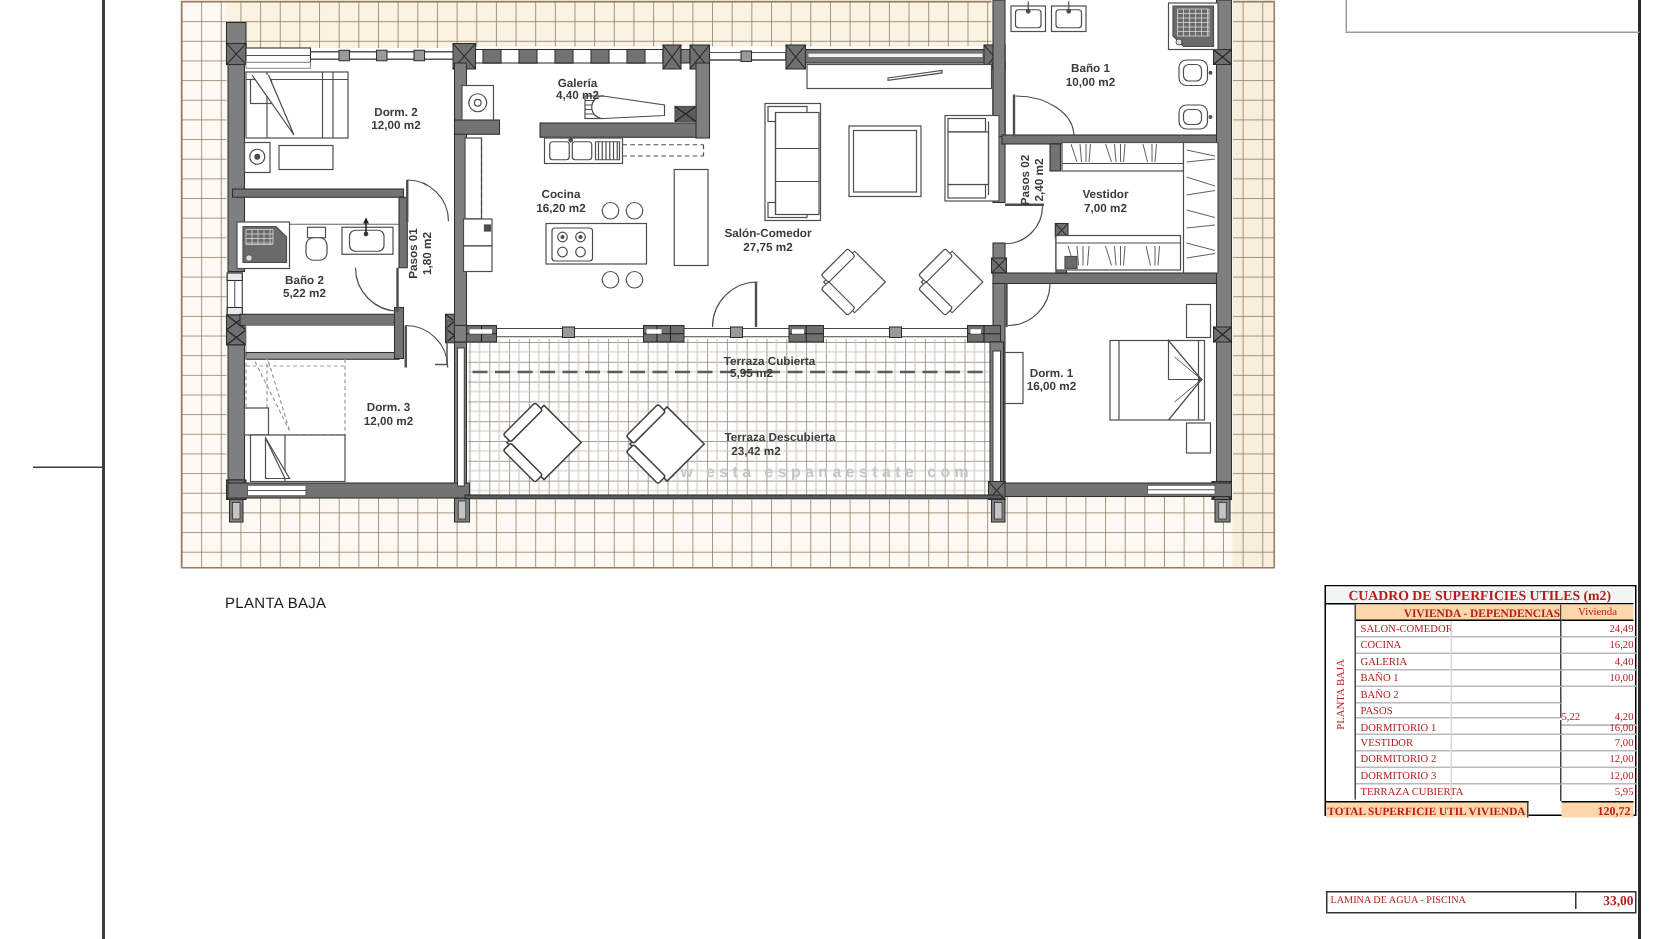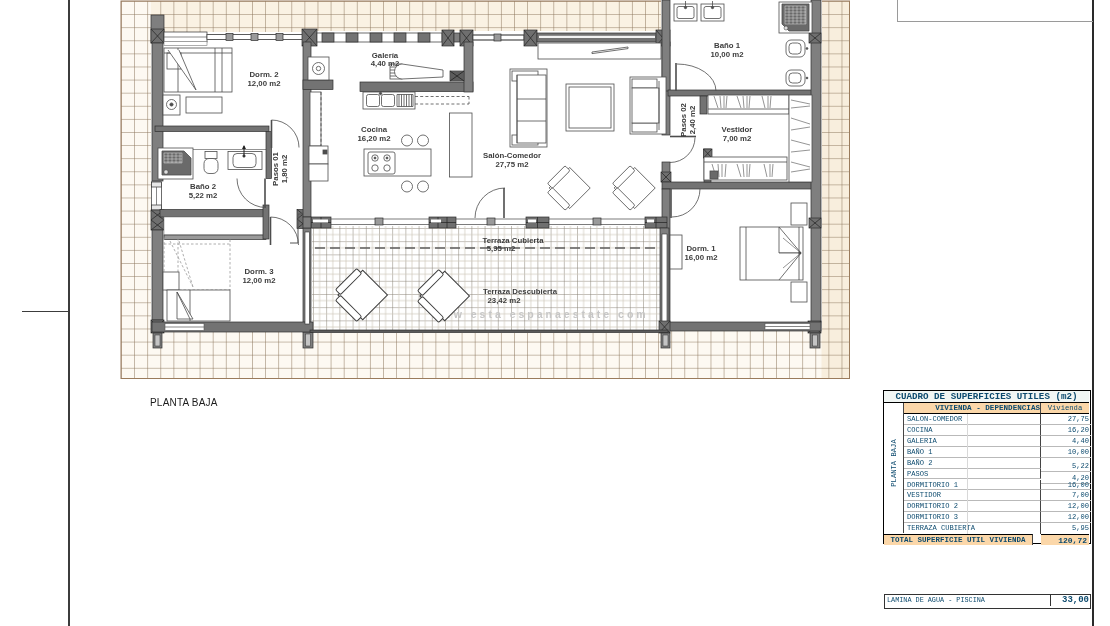--- a/index.html
+++ b/index.html
@@ -1,18 +1,18 @@
 <!DOCTYPE html>
 <html><head>
 <meta charset="utf-8">
 <style>
 html,body{margin:0;padding:0;background:#fff;}
 #page{position:relative;width:1110px;height:626px;overflow:hidden;background:#fff;font-family:"Liberation Sans",sans-serif;}
 #plan{position:absolute;left:0;top:0;}
-.tbl{position:absolute;box-sizing:border-box;font-family:Liberation Mono, monospace;color:#0c4a6e;}
+.tbl{position:absolute;box-sizing:border-box;font-family:Liberation Serif, serif;color:#b91c1c;}
 .cell{position:absolute;box-sizing:border-box;white-space:nowrap;overflow:hidden;}
 </style>
 </head>
 <body>
 <div id="page">
 <svg id="plan" width="1110" height="626" viewBox="0 0 1110 626">
 <defs>
 <pattern id="grid1" width="13.1" height="13.1" patternUnits="userSpaceOnUse" x="121" y="1">
 <path d="M13.1 0H0V13.1" fill="none" stroke="#8a745a" stroke-width="1"></path>
 </pattern>
@@ -507,33 +507,33 @@
 
 <div class="cell" style="left:0;top:0;width:205px;height:12px;background:#f1f6f4;border-bottom:1.2px solid #000;font-size:9.2px;font-weight:bold;text-align:center;line-height:12px;">CUADRO DE SUPERFICIES UTILES (m2)</div>
 
 <div class="cell" style="left:20px;top:12px;width:137px;height:11px;background:#fbd7a9;border-bottom:1px solid #000;border-right:0.8px solid #444;font-size:7.6px;font-weight:bold;line-height:11px;padding-left:3px;text-align:right;">VIVIENDA - DEPENDENCIAS</div>
 <div class="cell" style="left:157px;top:12px;width:48px;height:11px;background:#fbd7a9;border-bottom:1px solid #000;font-size:7.2px;text-align:center;line-height:11px;">Vivienda</div>
 
 <div class="cell" style="left:0;top:12px;width:20px;height:130px;border-right:0.8px solid #444;"></div>
 <div class="cell" style="left:-48px;top:66px;width:120px;height:12px;font-size:7.2px;text-align:center;transform:rotate(-90deg);">PLANTA BAJA</div>
 
 <div class="cell" style="left:20px;top:23.0px;width:137px;height:10.91px;font-size:7.1px;line-height:10.91px;padding-left:3px;border-bottom:0.5px solid #b9b9b9;border-right:0.8px solid #444;">SALON-COMEDOR</div>
-<div class="cell" style="left:157px;top:23.0px;width:50px;height:10.91px;font-size:7.1px;line-height:10.91px;text-align:right;padding-right:2px;border-bottom:0.5px solid #b9b9b9;">27,75</div>
+<div class="cell" style="left:157px;top:23.0px;width:50px;height:10.91px;font-size:7.1px;line-height:10.91px;text-align:right;padding-right:2px;border-bottom:0.5px solid #b9b9b9;">24,49</div>
 
 <div class="cell" style="left:20px;top:33.9px;width:137px;height:10.91px;font-size:7.1px;line-height:10.91px;padding-left:3px;border-bottom:0.5px solid #b9b9b9;border-right:0.8px solid #444;">COCINA</div>
 <div class="cell" style="left:157px;top:33.9px;width:50px;height:10.91px;font-size:7.1px;line-height:10.91px;text-align:right;padding-right:2px;border-bottom:0.5px solid #b9b9b9;">16,20</div>
 
 <div class="cell" style="left:20px;top:44.8px;width:137px;height:10.91px;font-size:7.1px;line-height:10.91px;padding-left:3px;border-bottom:0.5px solid #b9b9b9;border-right:0.8px solid #444;">GALERIA</div>
 <div class="cell" style="left:157px;top:44.8px;width:50px;height:10.91px;font-size:7.1px;line-height:10.91px;text-align:right;padding-right:2px;border-bottom:0.5px solid #b9b9b9;">4,40</div>
 
 <div class="cell" style="left:20px;top:55.7px;width:137px;height:10.91px;font-size:7.1px;line-height:10.91px;padding-left:3px;border-bottom:0.5px solid #b9b9b9;border-right:0.8px solid #444;">BAÑO 1</div>
 <div class="cell" style="left:157px;top:55.7px;width:50px;height:10.91px;font-size:7.1px;line-height:10.91px;text-align:right;padding-right:2px;border-bottom:0.5px solid #b9b9b9;">10,00</div>
 
 <div class="cell" style="left:20px;top:66.6px;width:137px;height:10.91px;font-size:7.1px;line-height:10.91px;padding-left:3px;border-bottom:0.5px solid #b9b9b9;border-right:0.8px solid #444;">BAÑO 2</div>
-<div class="cell" style="left:157px;top:70px;width:50px;height:10.91px;font-size:7.1px;line-height:10.91px;text-align:right;padding-right:2px;border-bottom:0.5px solid #b9b9b9;">5,22</div>
+<div class="cell" style="left:157px;top:82px;width:50px;height:10.91px;font-size:7.1px;line-height:10.91px;text-align:left;padding-right:2px;border-bottom:0.5px solid #b9b9b9;">5,22</div>
 
 <div class="cell" style="left:20px;top:77.5px;width:137px;height:10.91px;font-size:7.1px;line-height:10.91px;padding-left:3px;border-bottom:0.5px solid #b9b9b9;border-right:0.8px solid #444;">PASOS</div>
 <div class="cell" style="left:157px;top:82px;width:50px;height:10.91px;font-size:7.1px;line-height:10.91px;text-align:right;padding-right:2px;border-bottom:0.5px solid #b9b9b9;">4,20</div>
 
 <div class="cell" style="left:20px;top:88.5px;width:137px;height:10.91px;font-size:7.1px;line-height:10.91px;padding-left:3px;border-bottom:0.5px solid #b9b9b9;border-right:0.8px solid #444;">DORMITORIO 1</div>
 <div class="cell" style="left:157px;top:88.5px;width:50px;height:10.91px;font-size:7.1px;line-height:10.91px;text-align:right;padding-right:2px;border-bottom:0.5px solid #b9b9b9;">16,00</div>
 
 <div class="cell" style="left:20px;top:99.4px;width:137px;height:10.91px;font-size:7.1px;line-height:10.91px;padding-left:3px;border-bottom:0.5px solid #b9b9b9;border-right:0.8px solid #444;">VESTIDOR</div>
 <div class="cell" style="left:157px;top:99.4px;width:50px;height:10.91px;font-size:7.1px;line-height:10.91px;text-align:right;padding-right:2px;border-bottom:0.5px solid #b9b9b9;">7,00</div>
 
@@ -541,21 +541,21 @@
 <div class="cell" style="left:157px;top:110.3px;width:50px;height:10.91px;font-size:7.1px;line-height:10.91px;text-align:right;padding-right:2px;border-bottom:0.5px solid #b9b9b9;">12,00</div>
 
 <div class="cell" style="left:20px;top:121.2px;width:137px;height:10.91px;font-size:7.1px;line-height:10.91px;padding-left:3px;border-bottom:0.5px solid #b9b9b9;border-right:0.8px solid #444;">DORMITORIO 3</div>
 <div class="cell" style="left:157px;top:121.2px;width:50px;height:10.91px;font-size:7.1px;line-height:10.91px;text-align:right;padding-right:2px;border-bottom:0.5px solid #b9b9b9;">12,00</div>
 
 <div class="cell" style="left:20px;top:132.1px;width:137px;height:10.91px;font-size:7.1px;line-height:10.91px;padding-left:3px;border-right:0.8px solid #444;">TERRAZA CUBIERTA</div>
 <div class="cell" style="left:157px;top:132.1px;width:50px;height:10.91px;font-size:7.1px;line-height:10.91px;text-align:right;padding-right:2px;">5,95</div>
 
 <div class="cell" style="left:83px;top:23px;width:1px;height:120px;background:#d8d8d8;"></div>
 
-<div class="cell" style="left:0;top:143px;width:149px;height:11px;background:#fbd7a9;border-top:1.2px solid #000;border-right:0.8px solid #444;font-size:7.5px;font-weight:bold;line-height:11px;text-align:center;">TOTAL SUPERFICIE UTIL VIVIENDA</div>
+<div class="cell" style="left:0;top:143px;width:135px;height:11px;background:#fbd7a9;border-top:1.2px solid #000;border-right:0.8px solid #444;font-size:7.5px;font-weight:bold;line-height:11px;text-align:center;">TOTAL SUPERFICIE UTIL VIVIENDA</div>
 <div class="cell" style="left:157px;top:143px;width:48px;height:11px;background:#fbd7a9;border-top:1.2px solid #000;font-size:8px;font-weight:bold;line-height:11px;text-align:right;padding-right:2px;">120,72</div>
 </div>
 
 
 <div class="tbl" style="left:884px;top:594px;width:207px;height:15px;border:0.8px solid #333;background:#fff;">
 <div class="cell" style="left:0;top:0;width:166px;height:11px;border-right:0.8px solid #333;font-size:6.8px;line-height:11px;padding-left:2px;">LAMINA DE AGUA - PISCINA</div>
 <div class="cell" style="left:166px;top:0;width:39px;height:11px;font-size:9px;font-weight:bold;line-height:11px;text-align:right;padding-right:1px;">33,00</div>
 </div>
 
 <div style="position:absolute;left:68px;top:0;width:2px;height:626px;background:#3c3c3c;"></div>

